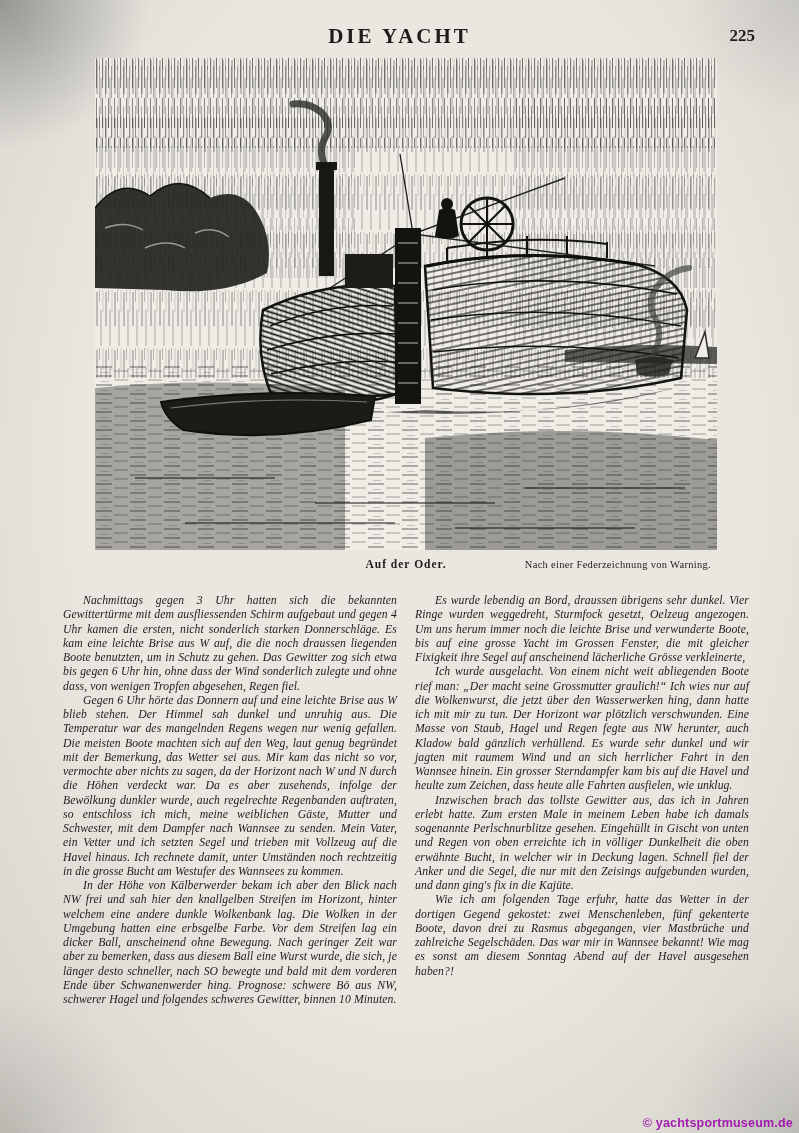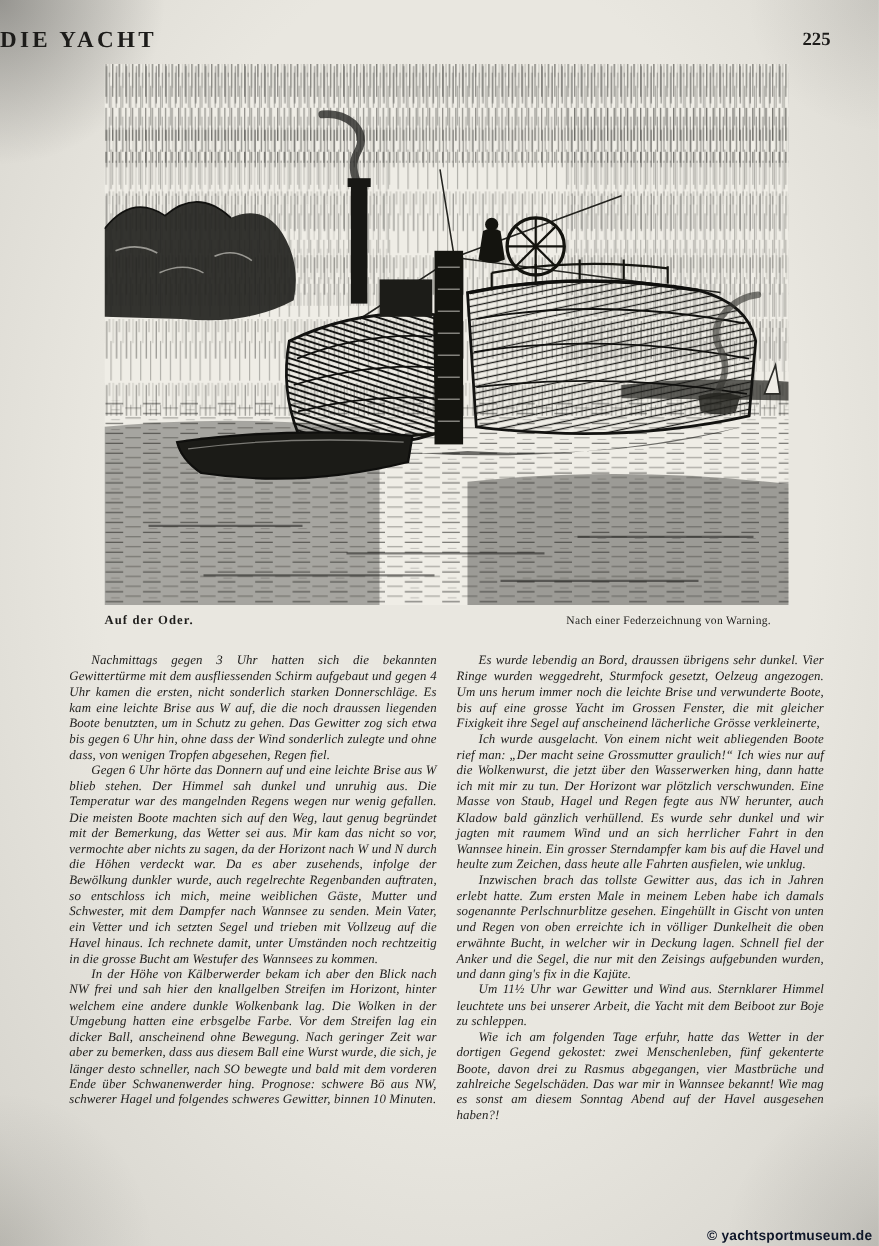--- a/index.html
+++ b/index.html
@@ -8,28 +8,28 @@
     background:radial-gradient(ellipse at 52% 42%, #e9e7e0 55%, #d8d6cf 92%, #cfcdc5 100%);
     font-family:"Liberation Serif", serif;color:#1d1c1a;
   }
   .vignette{position:absolute;inset:0;pointer-events:none;
     background:
       radial-gradient(circle at 0% 0%, rgba(20,20,20,.34), rgba(20,20,20,0) 150px),
       radial-gradient(circle at 100% 0%, rgba(20,20,20,.10), rgba(20,20,20,0) 120px),
       radial-gradient(circle at 0% 100%, rgba(20,20,20,.12), rgba(20,20,20,0) 140px),
       radial-gradient(circle at 100% 100%, rgba(20,20,20,.12), rgba(20,20,20,0) 140px);
   }
-  .masthead{position:absolute;top:24px;left:0;width:100%;text-align:left;}
+  .masthead{position:absolute;top:24px;left:0;width:100%;text-align:center;}
   .masthead .title{font-size:21px;font-weight:bold;letter-spacing:3px;}
   .pageno{position:absolute;top:26px;right:44px;font-size:17px;font-weight:bold;}
   figure.plate{position:absolute;left:95px;top:58px;width:622px;height:492px;margin:0;}
   figure.plate svg{display:block;width:100%;height:100%;}
   .caption-row{position:absolute;left:95px;top:558px;width:622px;height:16px;font-size:11.5px;}
-  .caption-row .cap{position:absolute;left:0;width:100%;font-weight:bold;letter-spacing:1px;}
-  .caption-row .credit{position:absolute;right:16px;top:1px;font-size:10.5px;letter-spacing:.3px;}
+  .caption-row .cap{position:absolute;left:0;width:100%;text-align:center;font-weight:bold;letter-spacing:1px;}
+  .caption-row .credit{position:absolute;right:6px;top:1px;font-size:10.5px;letter-spacing:.3px;}
   .article{position:absolute;top:594px;left:63px;width:688px;}
   .col{position:absolute;top:0;width:334px;text-align:justify;font-size:11.7px;line-height:14.25px;letter-spacing:.1px;}
   .col.left{left:0;}
   .col.right{left:352px;}
   .col p{margin:0;text-indent:20px;font-style:italic;}
   .watermark{position:absolute;right:6px;bottom:3px;font-family:"Liberation Sans",sans-serif;
     font-size:12.5px;font-weight:bold;letter-spacing:.2px;}
 </style>
 </head>
 <body>
@@ -149,18 +149,17 @@
 <section class="article">
   <div class="col left">
     <p>Nachmittags gegen 3 Uhr hatten sich die bekannten Gewittertürme mit dem ausfliessenden Schirm aufgebaut und gegen 4 Uhr kamen die ersten, nicht sonderlich starken Donnerschläge. Es kam eine leichte Brise aus W auf, die die noch draussen liegenden Boote benutzten, um in Schutz zu gehen. Das Gewitter zog sich etwa bis gegen 6 Uhr hin, ohne dass der Wind sonderlich zulegte und ohne dass, von wenigen Tropfen abgesehen, Regen fiel.</p>
     <p>Gegen 6 Uhr hörte das Donnern auf und eine leichte Brise aus W blieb stehen. Der Himmel sah dunkel und unruhig aus. Die Temperatur war des mangelnden Regens wegen nur wenig gefallen. Die meisten Boote machten sich auf den Weg, laut genug begründet mit der Bemerkung, das Wetter sei aus. Mir kam das nicht so vor, vermochte aber nichts zu sagen, da der Horizont nach W und N durch die Höhen verdeckt war. Da es aber zusehends, infolge der Bewölkung dunkler wurde, auch regelrechte Regenbanden auftraten, so entschloss ich mich, meine weiblichen Gäste, Mutter und Schwester, mit dem Dampfer nach Wannsee zu senden. Mein Vater, ein Vetter und ich setzten Segel und trieben mit Vollzeug auf die Havel hinaus. Ich rechnete damit, unter Umständen noch rechtzeitig in die grosse Bucht am Westufer des Wannsees zu kommen.</p>
     <p>In der Höhe von Kälberwerder bekam ich aber den Blick nach NW frei und sah hier den knallgelben Streifen im Horizont, hinter welchem eine andere dunkle Wolkenbank lag. Die Wolken in der Umgebung hatten eine erbsgelbe Farbe. Vor dem Streifen lag ein dicker Ball, anscheinend ohne Bewegung. Nach geringer Zeit war aber zu bemerken, dass aus diesem Ball eine Wurst wurde, die sich, je länger desto schneller, nach SO bewegte und bald mit dem vorderen Ende über Schwanenwerder hing. Prognose: schwere Bö aus NW, schwerer Hagel und folgendes schweres Gewitter, binnen 10 Minuten.</p>
   </div>
   <div class="col right">
     <p>Es wurde lebendig an Bord, draussen übrigens sehr dunkel. Vier Ringe wurden weggedreht, Sturmfock gesetzt, Oelzeug angezogen. Um uns herum immer noch die leichte Brise und verwunderte Boote, bis auf eine grosse Yacht im Grossen Fenster, die mit gleicher Fixigkeit ihre Segel auf anscheinend lächerliche Grösse verkleinerte,</p>
     <p>Ich wurde ausgelacht. Von einem nicht weit abliegenden Boote rief man: „Der macht seine Grossmutter graulich!“ Ich wies nur auf die Wolkenwurst, die jetzt über den Wasserwerken hing, dann hatte ich mit mir zu tun. Der Horizont war plötzlich verschwunden. Eine Masse von Staub, Hagel und Regen fegte aus NW herunter, auch Kladow bald gänzlich verhüllend. Es wurde sehr dunkel und wir jagten mit raumem Wind und an sich herrlicher Fahrt in den Wannsee hinein. Ein grosser Sterndampfer kam bis auf die Havel und heulte zum Zeichen, dass heute alle Fahrten ausfielen, wie unklug.</p>
     <p>Inzwischen brach das tollste Gewitter aus, das ich in Jahren erlebt hatte. Zum ersten Male in meinem Leben habe ich damals sogenannte Perlschnurblitze gesehen. Eingehüllt in Gischt von unten und Regen von oben erreichte ich in völliger Dunkelheit die oben erwähnte Bucht, in welcher wir in Deckung lagen. Schnell fiel der Anker und die Segel, die nur mit den Zeisings aufgebunden wurden, und dann ging's fix in die Kajüte.</p>
-    <p>Um 11½ Uhr war Gewitter und Wind aus. Sternklarer Himmel leuchtete uns bei unserer Arbeit, die Yacht mit dem Beiboot zur Boje zu schleppen.</p>
     <p>Wie ich am folgenden Tage erfuhr, hatte das Wetter in der dortigen Gegend gekostet: zwei Menschenleben, fünf gekenterte Boote, davon drei zu Rasmus abgegangen, vier Mastbrüche und zahlreiche Segelschäden. Das war mir in Wannsee bekannt! Wie mag es sonst am diesem Sonntag Abend auf der Havel ausgesehen haben?!</p>
   </div>
 </section>
 
-<div class="watermark" style="color: #0f172a;">© yachtsportmuseum.de</div>
+<div class="watermark" style="color: #a21caf;">© yachtsportmuseum.de</div>
 
 </body></html>

